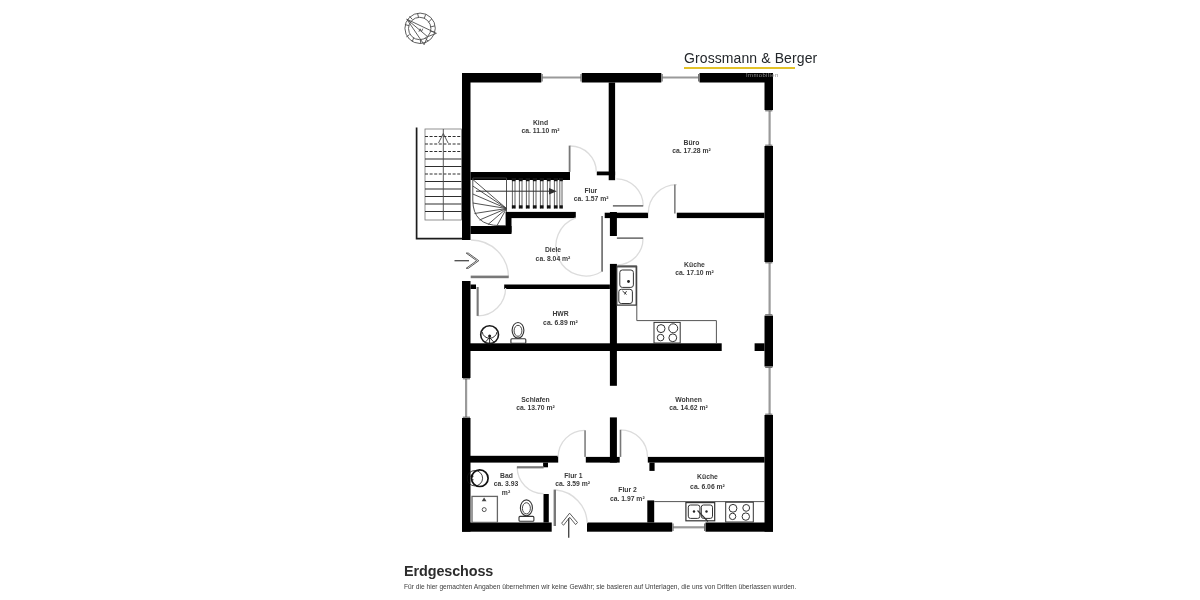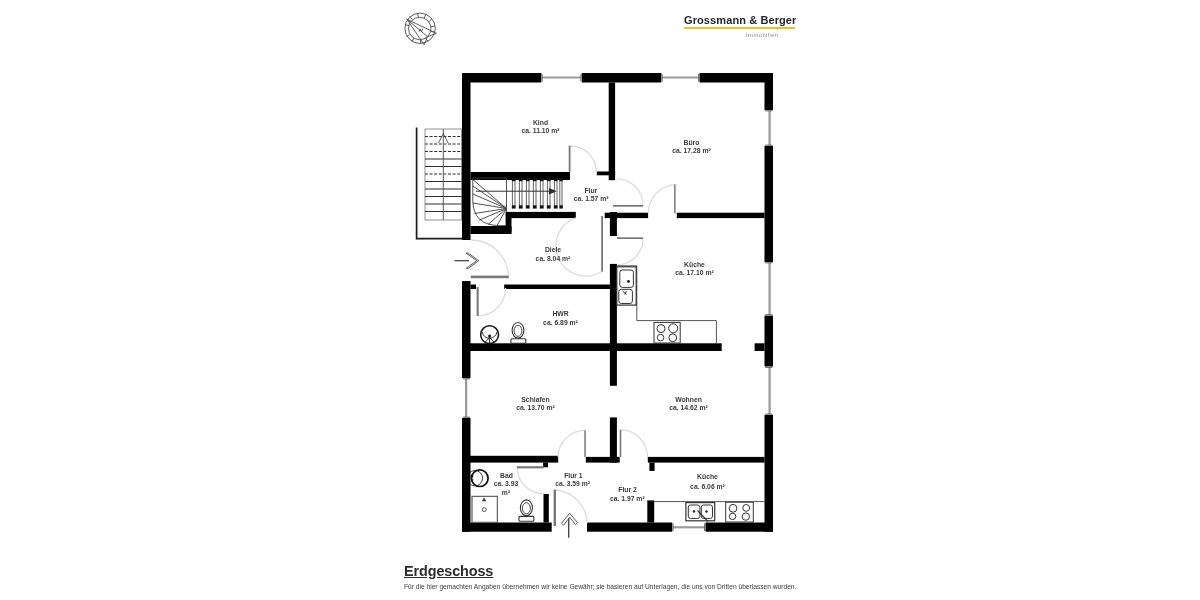--- a/index.html
+++ b/index.html
@@ -386,22 +386,22 @@
   </g>
 
   <g fill="none" stroke="#4a4a4a">
     <line x1="568.7" y1="537.8" x2="568.7" y2="518" stroke-width="1.4"></line>
     <path d="M561.6,523.3 L569.6,513.2 L577.5,522.5 L575.6,524.6 L569.7,517.3 L563.6,525.2 Z" stroke-width="0.9"></path>
   </g>
 </svg>
 
 <div class="abs" style="left:684px;top:14px;width:116px;">
 
-  <div style="font-weight:bold;font-size:11px;letter-spacing:0.1px;color:#23272b;white-space:nowrap;">Grossmann &amp; Berger</div>
+  <div style="font-weight:normal;font-size:14px;letter-spacing:0.1px;color:#23272b;white-space:nowrap;margin-top:36px;">Grossmann &amp; Berger</div>
 
   <div style="margin-top:1.2px;width:110.8px;height:2.2px;background:#e3c228;"></div>
 
   <div style="margin-top:2.4px;margin-left:62px;font-size:5.9px;letter-spacing:0.42px;color:#8e8e8e;">Immobilien</div>
 </div>
 
-<div class="abs" style="left:404px;top:563px;font-weight:bold;font-size:14.4px;letter-spacing:-0.1px;color:#2d2d2d;text-decoration:underline;">Erdgeschoss</div>
+<div class="abs" style="left:404px;top:563px;font-weight:bold;font-size:14.4px;letter-spacing:-0.1px;color:#2d2d2d;">Erdgeschoss</div>
 
 <div class="abs" style="left:404px;top:583.4px;font-size:6.65px;color:#3c3c3c;">Für die hier gemachten Angaben übernehmen wir keine Gewähr; sie basieren auf Unterlagen, die uns von Dritten überlassen wurden.</div>
 
 </body></html>

